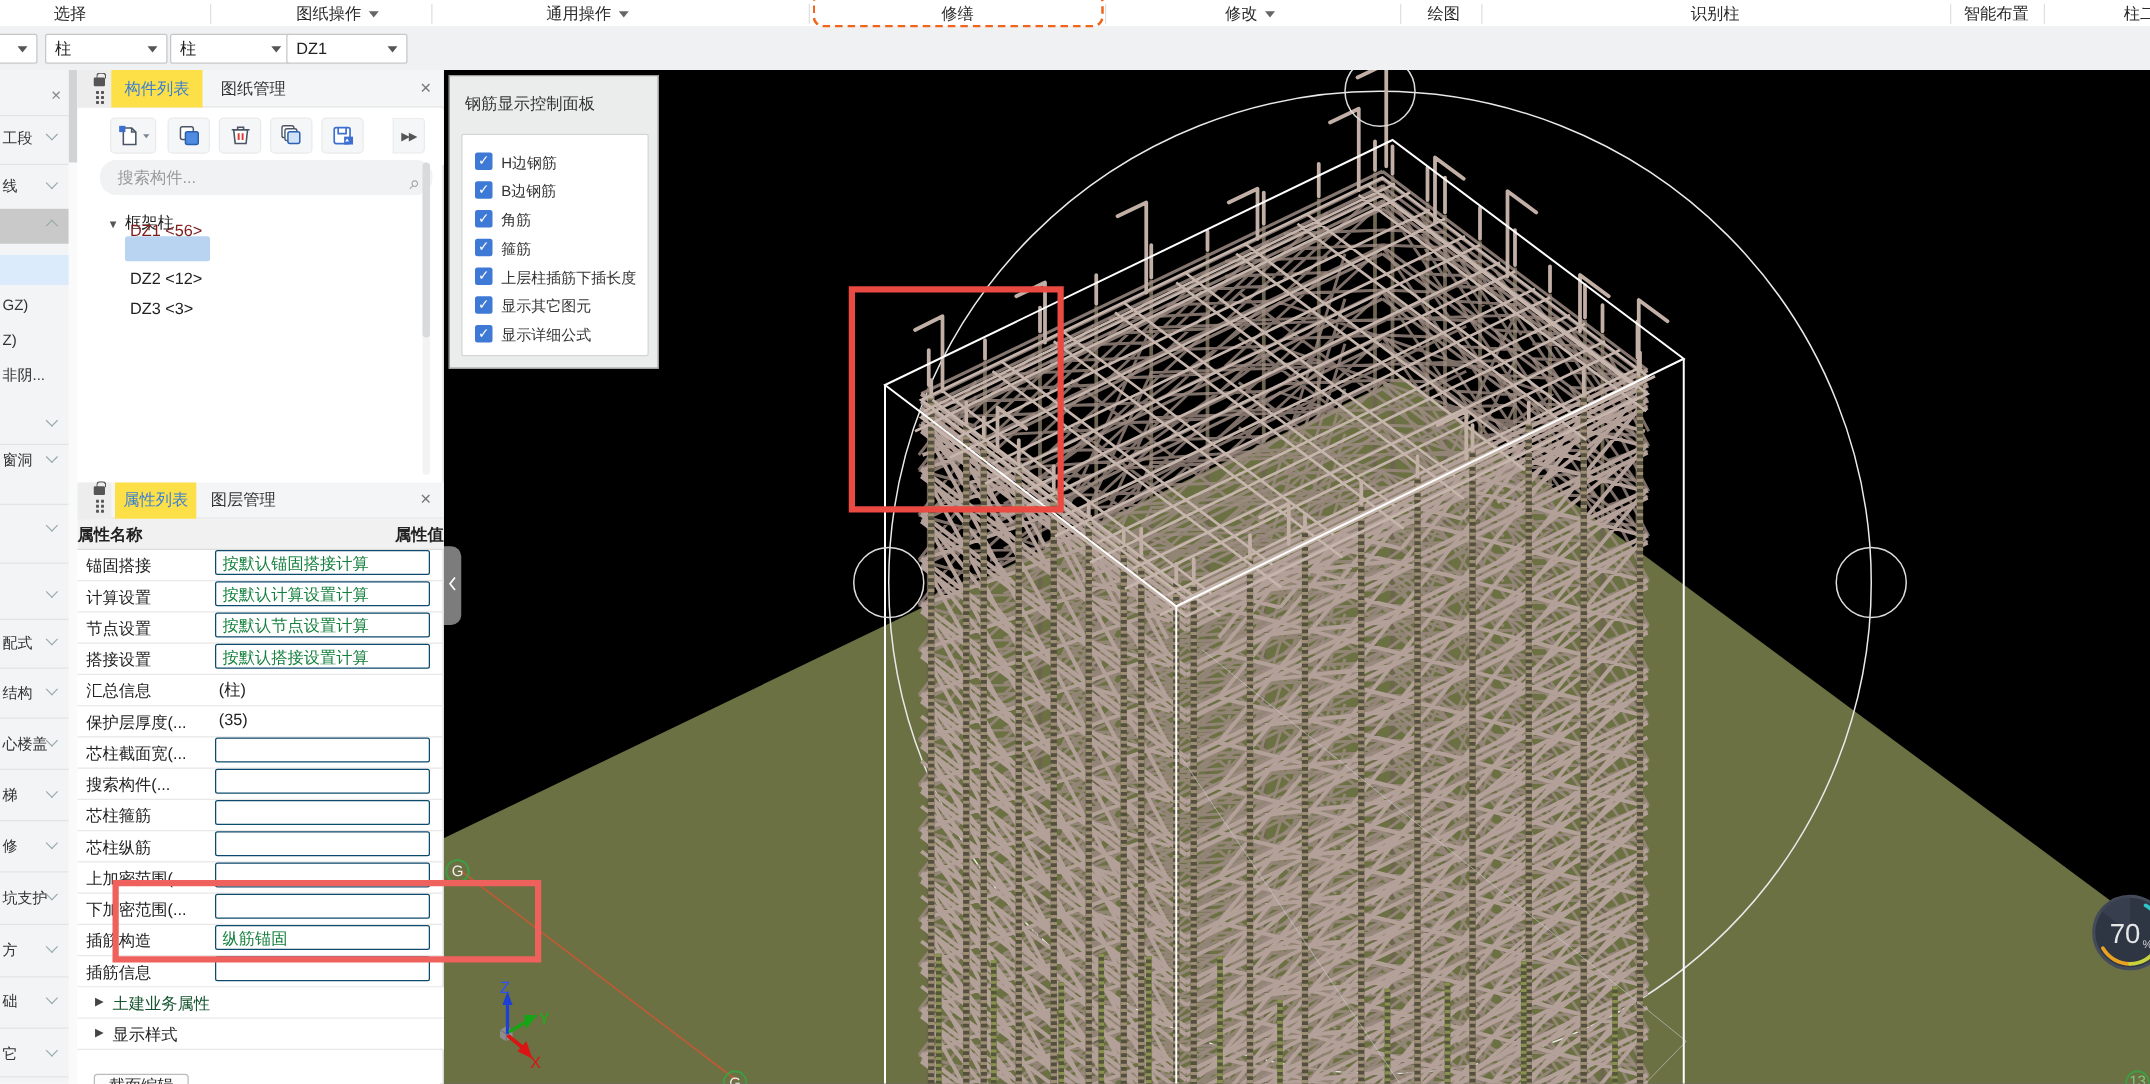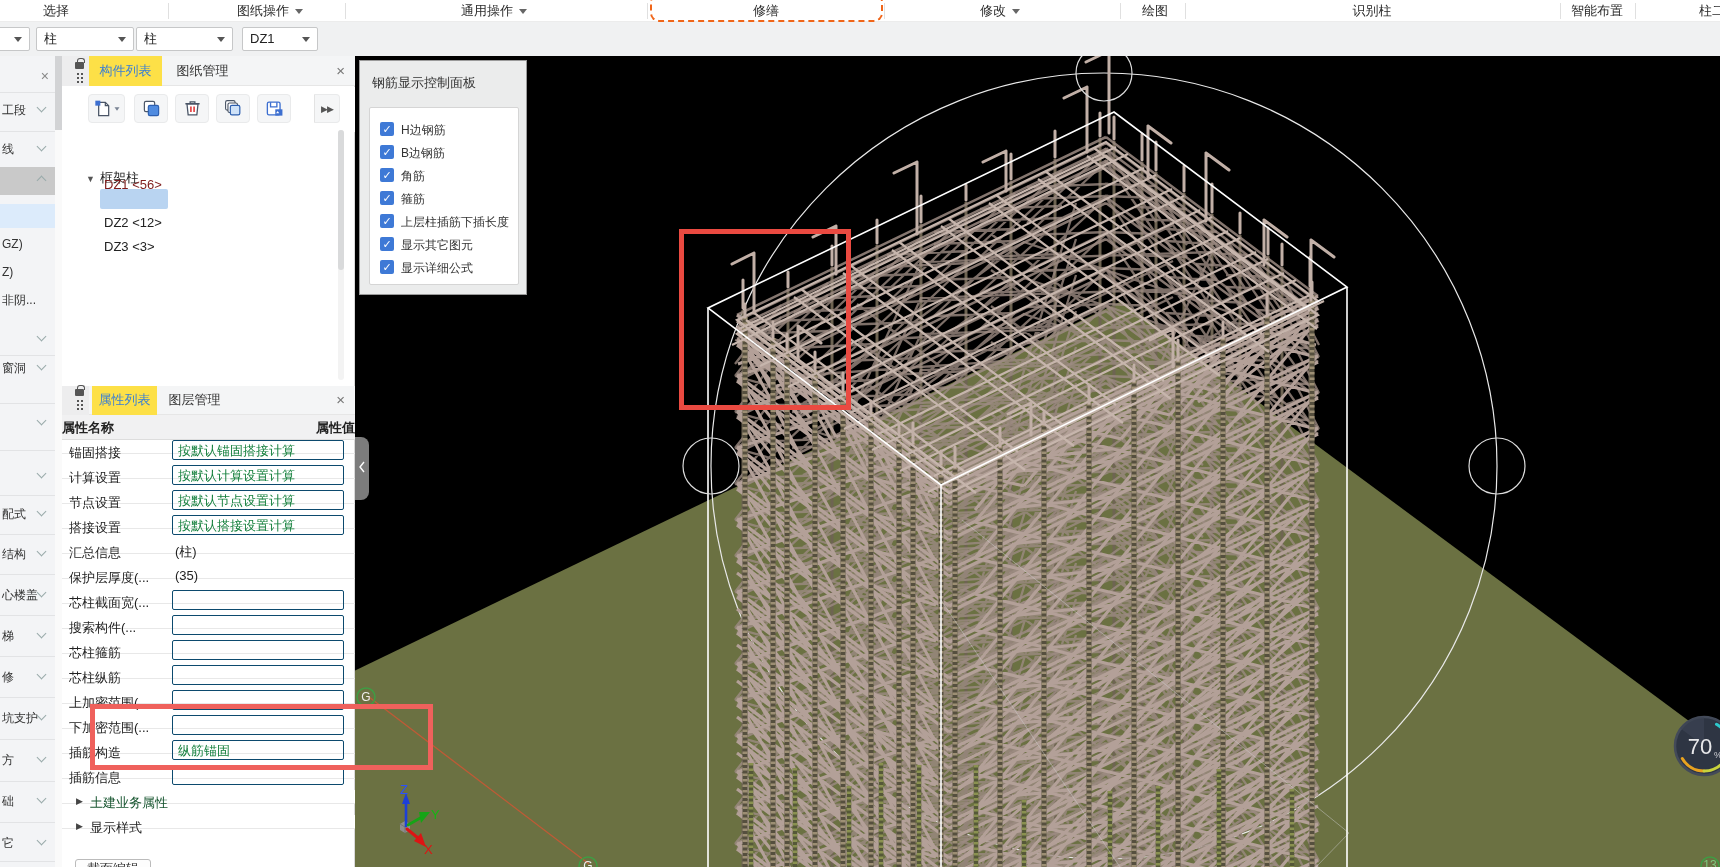--- a/index.html
+++ b/index.html
@@ -24,21 +24,21 @@
 .tab.active {background:#fde047;color:#3b7fd4}
 .pclose {position:absolute;right:10px;top:0;line-height:30px;color:#777;font-size:15px}
 #cicons {position:absolute;left:0;top:31px;width:293px;height:45px;background:#fff}
 .ibtn {position:absolute;top:7px;height:29px;background:#f5f6f7;border:1px solid #e9eaeb;border-radius:4px;display:flex;align-items:center;justify-content:center}
 #csearch {position:absolute;left:18px;top:72px;width:266px;height:28px;background:#f1f2f3;border-radius:13px;line-height:27px;padding-left:14px;color:#9a9a9a;font-size:13px}
 #ctree {position:absolute;left:0;top:113px;width:293px;font-size:13px}
 #ppanel {position:absolute;left:62px;top:386px;width:293px;height:481px;background:#fff;border-right:1px solid #d9d9d9;font-size:13px}
 #ptabs {position:absolute;left:0;top:0;width:293px;height:29px;background:#f4f5f6;border-bottom:1px solid #e6e6e6}
 #phead {position:absolute;left:0;top:29px;width:293px;height:25px;background:#f1f1f2;border-bottom:1px solid #ddd;font-weight:bold;color:#222;line-height:25px;font-size:13px}
 #prows {position:absolute;left:0;top:54px;width:293px}
-.prow {position:absolute;left:0;width:293px;height:14px;border-bottom:1px solid #e8e8e8}
+.prow {position:absolute;left:0;width:293px;height:25px;border-bottom:1px solid #e8e8e8}
 .pname {position:absolute;left:7px;top:4px;color:#222;white-space:nowrap}
 .pbox {position:absolute;left:110px;top:0;width:172px;height:20px;border:1px solid #0c4a6e;border-radius:2px;padding-left:5px;line-height:19px;color:#15803d;white-space:nowrap;overflow:hidden}
 .pval {position:absolute;left:113px;top:3px;color:#222}
 #secbtn {position:absolute;left:13px;top:473px;width:76px;height:22px;border:1px solid #bbb;border-radius:3px;text-align:center;color:#222;background:#fdfdfd}
 #rpanel {position:absolute;left:359px;top:60px;width:168px;height:235px;background:#ebecec;border:1px solid #9a9a9a;font-size:12px}
 #rpinner {position:absolute;left:9px;top:46px;width:150px;height:178px;background:#fff;border:1px solid #d5d5d5;border-radius:2px}
 .cbrow {position:absolute;left:20px;height:16px}
 .cb {position:absolute;left:0;top:0;width:14px;height:14px;background:#3e79d6;border-radius:2px;color:#fff;font-size:11px;text-align:center;line-height:14px}
 .cbl {position:absolute;left:21px;top:0;white-space:nowrap;color:#333}
 .redrect {position:absolute;border:5px solid #ea4a41;z-index:50}
@@ -94,42 +94,42 @@
 <path d="M1704 771 A25 25 0 0 0 1725.7 758.5" stroke="#c8d23c" stroke-width="3" fill="none" stroke-linecap="round"></path>
 <text x="1700" y="754" fill="#e8e8ea" font-size="22" text-anchor="middle">70</text>
 <text x="1714" y="758" fill="#cfcfd4" font-size="9">%</text>
     </g>
 <path d="M355 437h6a8 8 0 0 1 8 8v47a8 8 0 0 1-8 8h-6Z" fill="#9b9b9b" fill-opacity="0.8"></path>
 <path d="M364 462l-4 5 4 5" stroke="#fff" stroke-width="1.4" fill="none"></path>
   </svg>
 <div id="menubar">
     <div class="mi" style="left:56px">选择</div>
     <div class="mi" style="left:270px">图纸操作<span class="car"></span></div>
-    <div class="mi" style="left:494px">通用操作<span class="car"></span></div>
+    <div class="mi" style="left:470px">通用操作<span class="car"></span></div>
     <div class="mi" style="left:766px">修缮</div>
     <div class="mi" style="left:1000px">修改<span class="car"></span></div>
     <div class="mi" style="left:1155px">绘图</div>
     <div class="mi" style="left:1372px">识别柱</div>
     <div class="mi" style="left:1597px">智能布置</div>
     <div class="mi" style="left:1712px">柱二</div>
     <div style="position:absolute;left:168px;top:3px;width:1px;height:16px;background:#e0e0e0"></div>
     <div style="position:absolute;left:345px;top:3px;width:1px;height:16px;background:#e0e0e0"></div>
     <div style="position:absolute;left:647px;top:3px;width:1px;height:16px;background:#e0e0e0"></div>
     <div style="position:absolute;left:884px;top:3px;width:1px;height:16px;background:#e0e0e0"></div>
     <div style="position:absolute;left:1120px;top:3px;width:1px;height:16px;background:#e0e0e0"></div>
     <div style="position:absolute;left:1185px;top:3px;width:1px;height:16px;background:#e0e0e0"></div>
     <div style="position:absolute;left:1560px;top:3px;width:1px;height:16px;background:#e0e0e0"></div>
     <div style="position:absolute;left:1635px;top:3px;width:1px;height:16px;background:#e0e0e0"></div>
     <div id="dash"></div>
   </div>
 <div id="toolbar2">
     <div class="combo" style="left:-70px;width:100px"></div>
 <div class="combo" style="left:36px;width:98px">柱</div>
 <div class="combo" style="left:136px;width:97px">柱</div>
-<div class="combo" style="left:242px;width:76px">DZ1</div>
+<div class="combo" style="left:229px;width:97px">DZ1</div>
   </div>
 <div id="sidebar">
     <div class="sit" style="top:46px">工段</div>
     <div class="chev" style="top:48px"></div>
     <div class="sit" style="top:85px">线</div>
     <div class="chev" style="top:87px"></div>
     <div style="position:absolute;left:0;top:111px;width:55px;height:28px;background:#c9c9c9"></div>
     <div class="chev up" style="top:121px"></div>
     <div style="position:absolute;left:0;top:148px;width:55px;height:24px;background:#dcebfb"></div>
     <div class="sit" style="top:181px">GZ)</div>
@@ -219,20 +219,21 @@
 <div class="ibtn" style="left:195px;width:34px">
         <svg width="21" height="19" viewBox="0 0 26 24">
 <rect x="4" y="4" width="16" height="16" rx="2" fill="#fff" stroke="#3d6fd0" stroke-width="1.7"></rect>
 <path d="M8 4v6h8V4" fill="none" stroke="#3d6fd0" stroke-width="1.7"></path>
 <rect x="14" y="13" width="9" height="8" fill="#3d6fd0"></rect>
           <path d="M17 15l2 3h-4z" fill="#fff"></path>
         </svg>
       </div>
 <div class="ibtn" style="left:252px;width:26px;border-left:1px solid #e3e3e3;border-radius:0 4px 4px 0;color:#555;font-size:9px;letter-spacing:-1px">▶▶</div>
 </div>
+<div id="csearch">搜索构件...<span style="position:absolute;right:10px;top:5px;color:#999;font-size:15px">⌕</span></div>
 <div id="ctree">
 <div style="position:absolute;left:24px;top:5px;color:#555;font-size:9px">▼</div>
 <div style="position:absolute;left:38px;top:0;color:#222">框架柱</div>
 <div style="position:absolute;left:38px;top:20px;width:68px;height:20px;background:#b9d4f1;border-radius:2px"></div>
 <div style="position:absolute;left:42px;top:8px;color:#7f1d1d">DZ1 &lt;56&gt;</div>
 <div style="position:absolute;left:42px;top:46px;color:#222">DZ2 &lt;12&gt;</div>
 <div style="position:absolute;left:42px;top:70px;color:#222">DZ3 &lt;3&gt;</div>
 </div>
 <div style="position:absolute;right:10px;top:74px;width:6px;height:250px;background:#f3f3f3;border-radius:3px">
       <div style="position:absolute;top:0;width:6px;height:140px;background:#d9dadb;border-radius:3px"></div>

